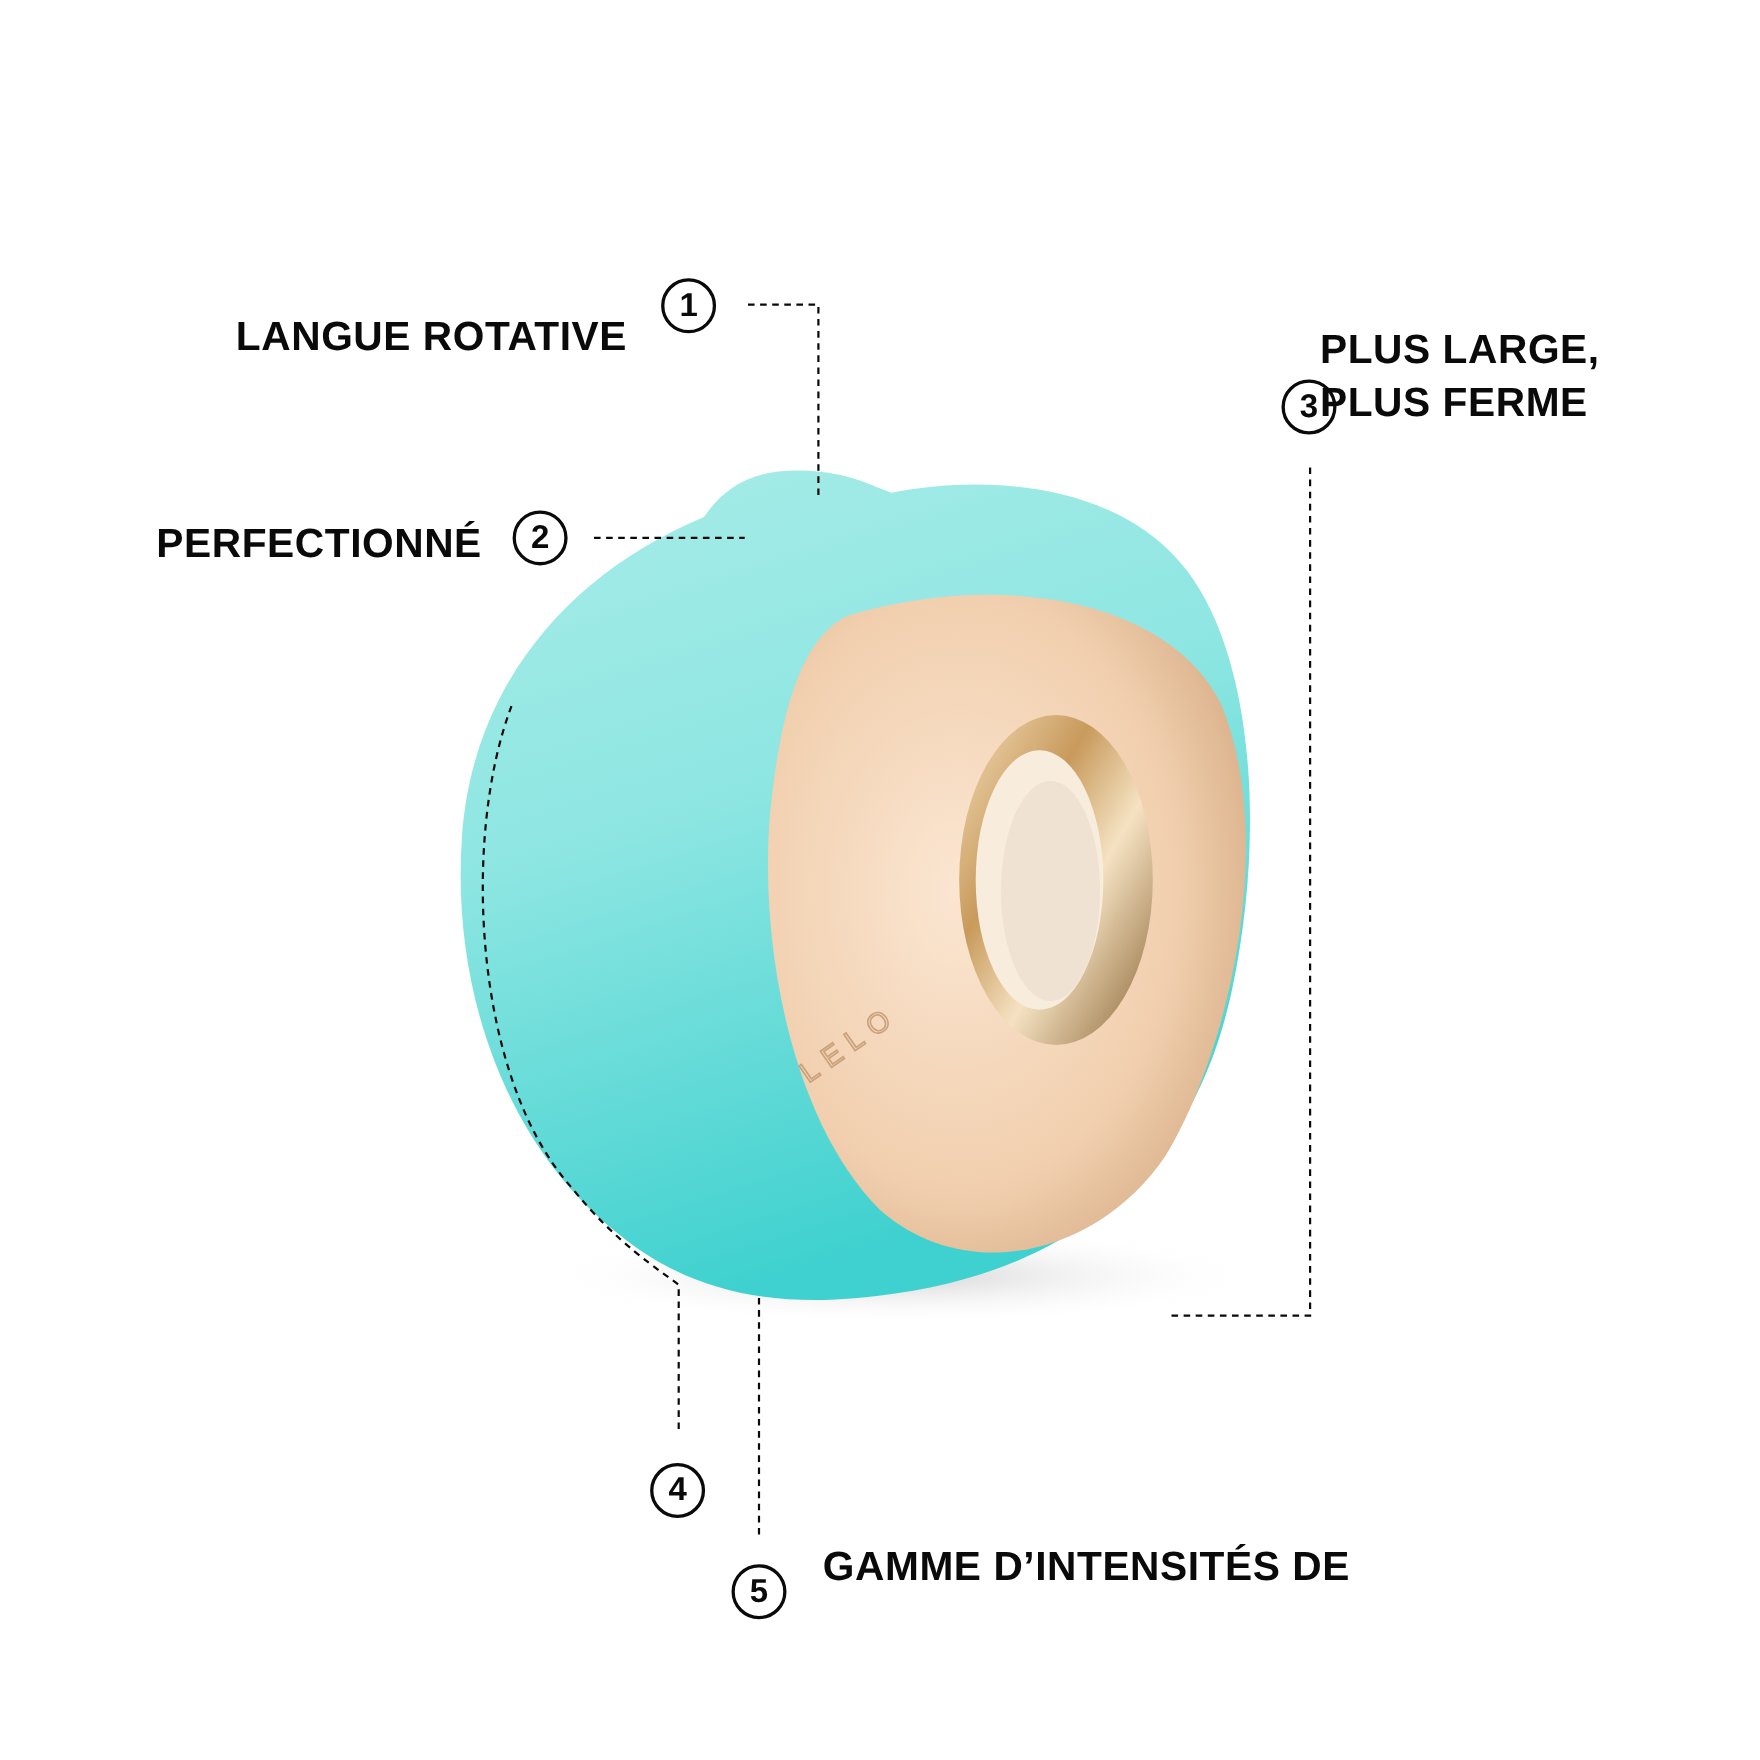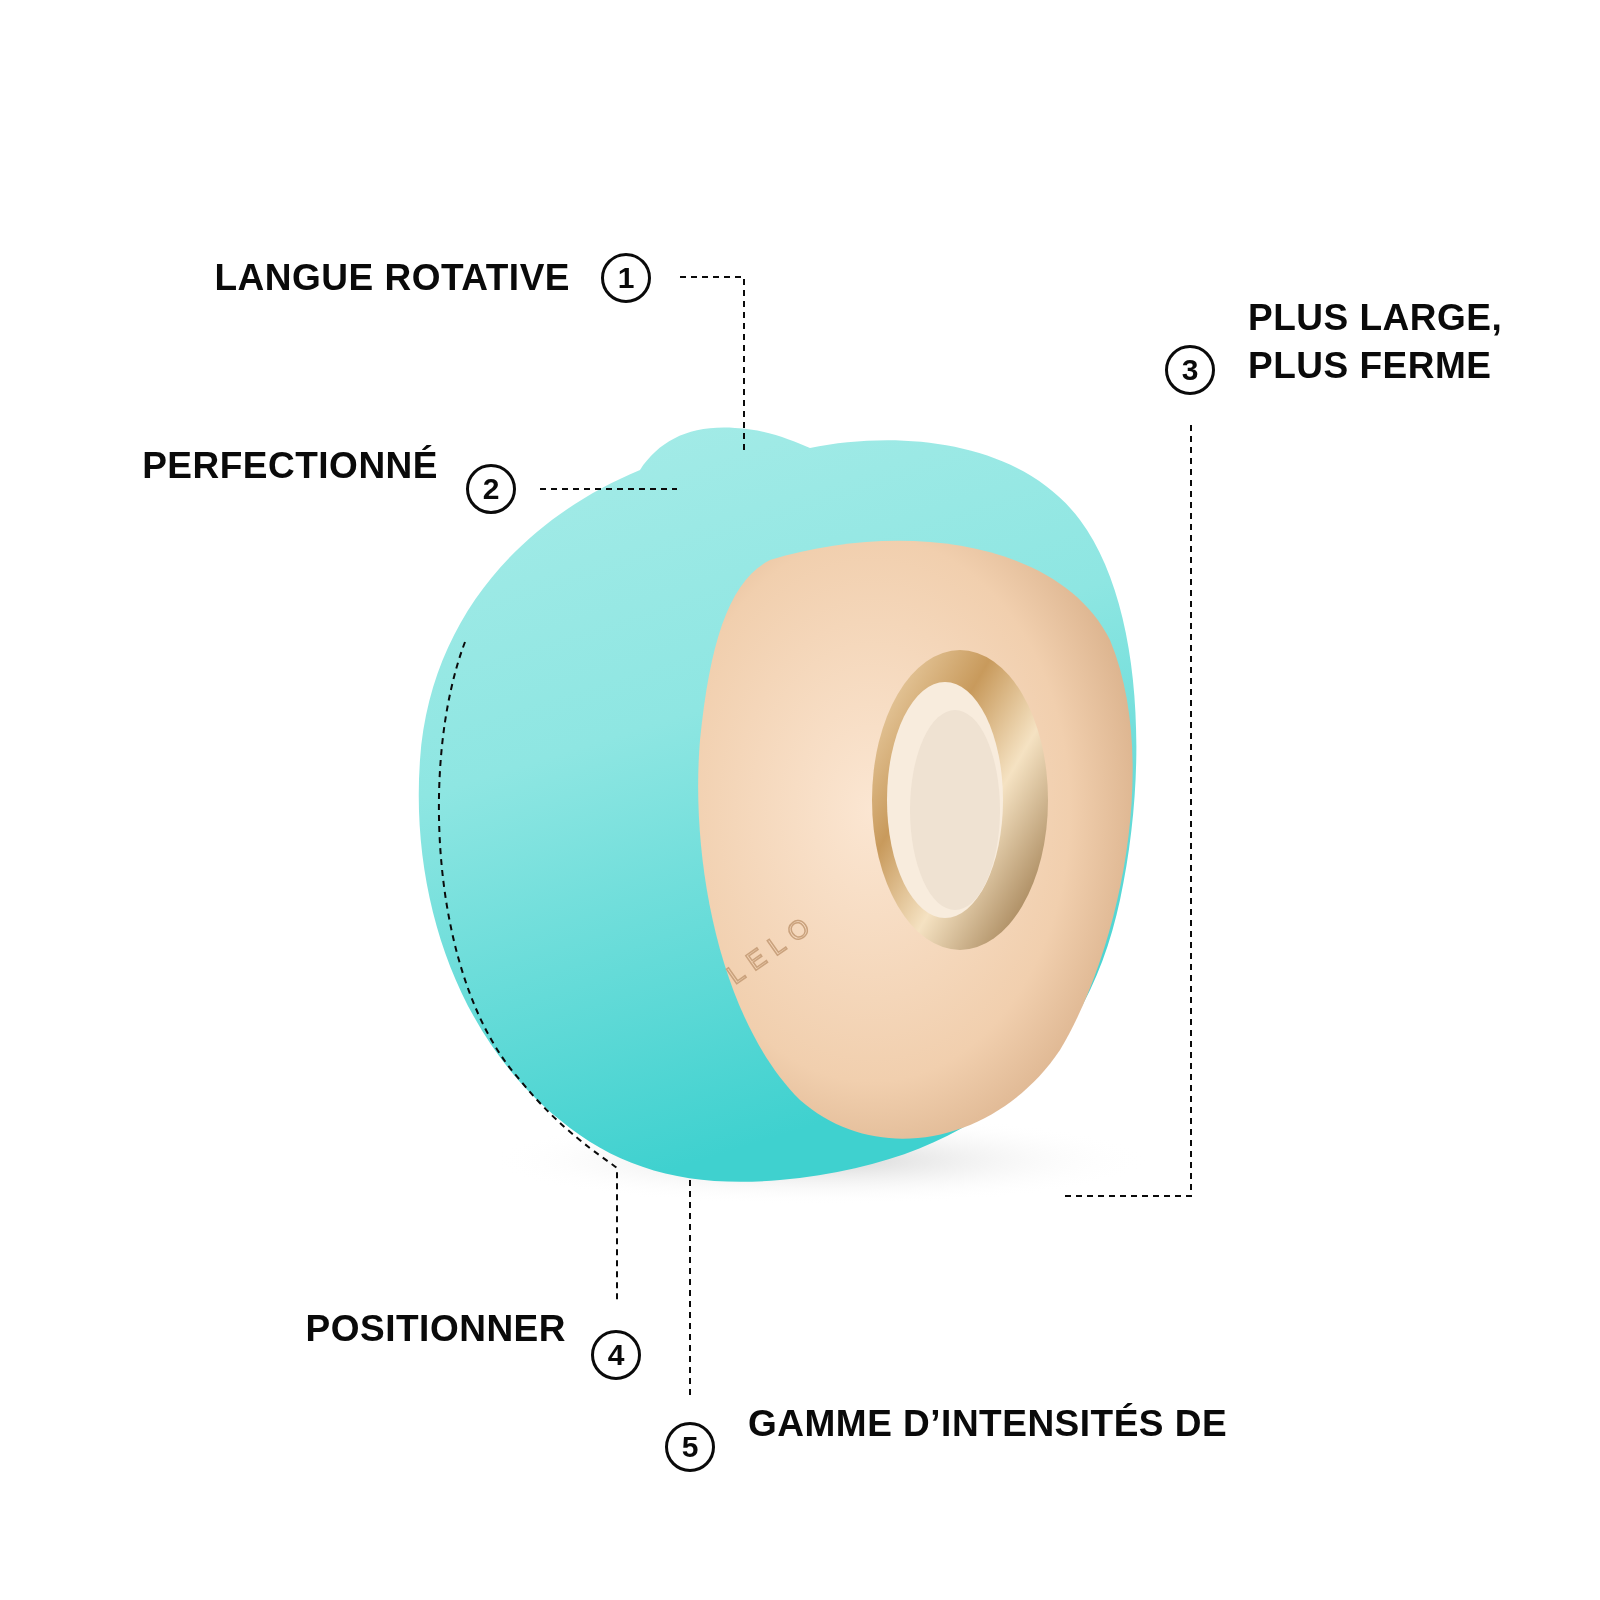--- a/index.html
+++ b/index.html
@@ -1,18 +1,18 @@
 <!DOCTYPE html>
 <html><head>
 <meta charset="utf-8">
 <style>
   html, body { margin:0; padding:0; background:#ffffff; }
   body { width:1600px; height:1600px; position:relative; overflow:hidden; font-family:"Liberation Sans", sans-serif; }
   .label { position:absolute; font-weight:bold; color:#0a0a0a; font-size:37px; line-height:48px; letter-spacing:0.5px; text-transform:uppercase; }
-  .label.right { text-align:right; }
+  .label.right { text-align:right;margin-top:28px; }
   .label div { white-space:nowrap; }
   .num { position:absolute; width:50px; height:50px; border:3px solid #0a0a0a; border-radius:50%; box-sizing:border-box;
          display:flex; align-items:center; justify-content:center; font-weight:bold; font-size:30px; color:#0a0a0a; }
   svg.overlay { position:absolute; left:0; top:0; }
 </style>
 </head>
 <body>
 
 <svg class="overlay" width="1600" height="1600">
   <defs>
@@ -67,26 +67,25 @@
   <div>LANGUE ROTATIVE</div>
 </div>
 <div class="num" style="left:601px; top:253px;">1</div>
 
 <div class="label right" style="left:40px; top:442px; width:398px;">
   <div>PERFECTIONNÉ</div>
 </div>
 <div class="num" style="left:466px; top:464px;">2</div>
 
 <div class="num" style="left:1165px; top:345px;">3</div>
-<div class="label" style="left:1248px; top:294px;">
+<div class="label" style="left:1200px; top:294px;">
   <div>PLUS LARGE,</div>
   <div>PLUS FERME</div>
 </div>
 
 <div class="label right" style="left:200px; top:1305px; width:366px;">
-  <div>POSITIONNER</div>
 </div>
 <div class="num" style="left:591px; top:1330px;">4</div>
 
 <div class="num" style="left:665px; top:1422px;">5</div>
 <div class="label" style="left:748px; top:1400px;">
   <div>GAMME D’INTENSITÉS DE</div>
 </div>
 
 </body></html>

